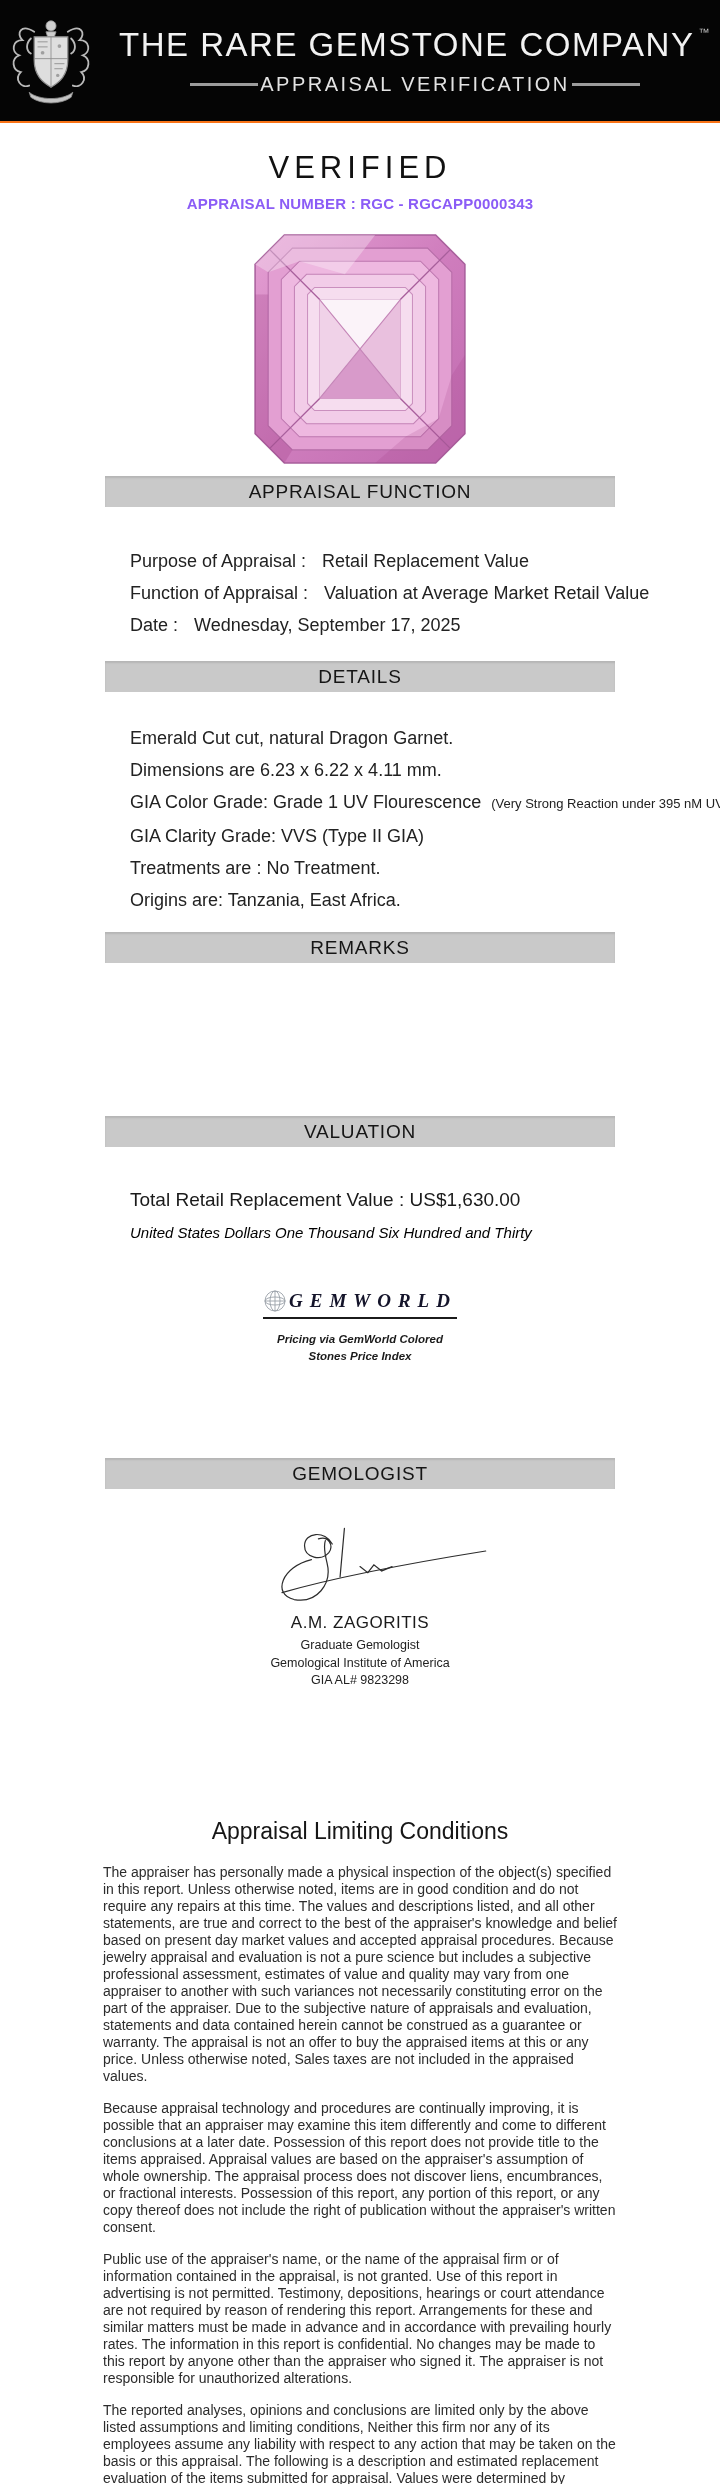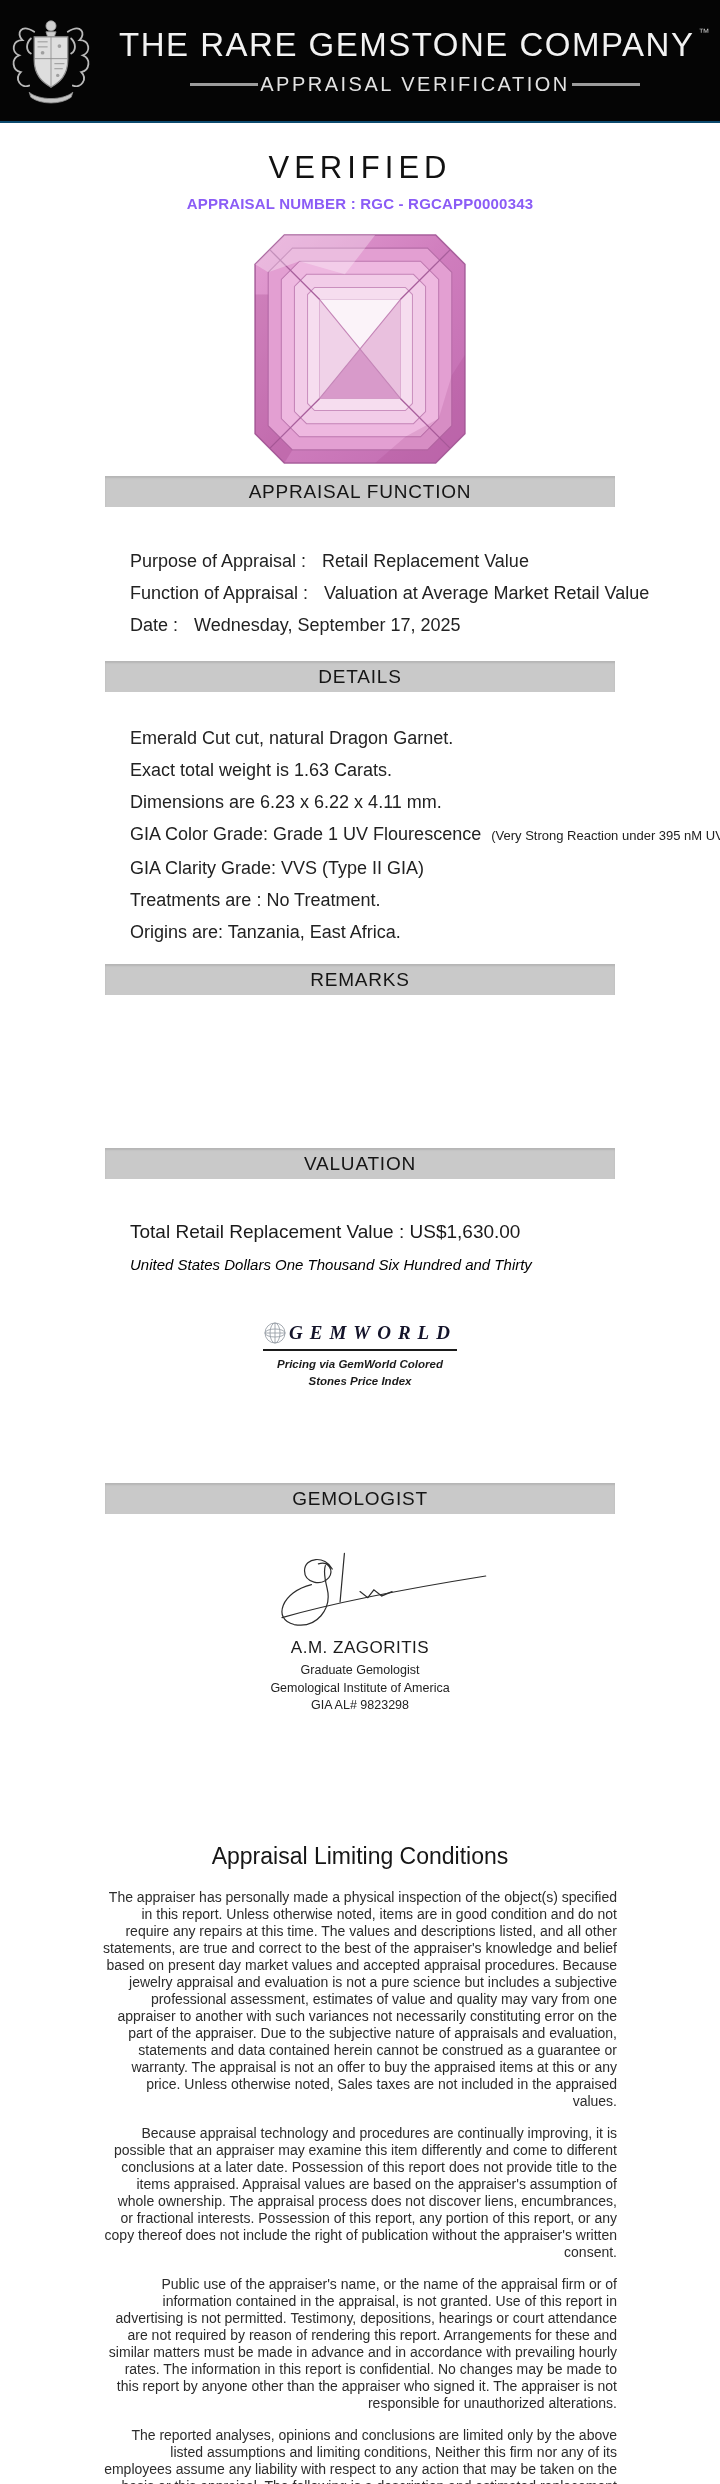--- a/index.html
+++ b/index.html
@@ -13,21 +13,21 @@
   }
 
   
   .header {
     background: #050505;
     height: 123px;
     display: flex;
     align-items: center;
     justify-content: center;
     gap: 26px;
-    border-bottom: 2px solid #0c4a6e;
+    border-bottom: 2px solid #f97316;
   }
   .crest { width: 84px; height: 96px; flex: 0 0 auto; margin-top: 2px; }
   .title-block { text-align: center; }
   .company-name {
     color: #f2f2f2;
     font-size: 33px;
     font-weight: 400;
     letter-spacing: 1.5px;
     white-space: nowrap;
   }
@@ -122,21 +122,21 @@
   }
   .gemworld-name {
     font-family: "Liberation Serif", serif;
     font-size: 19px;
     font-weight: 700;
     letter-spacing: 7px;
     color: #14142a;
     white-space: nowrap;
   }
   .gemworld-caption {
-    margin-top: 5px;
+    margin-top: 12px;
     font-size: 11.5px;
     font-weight: 700;
     line-height: 1.45;
     color: #1b1b1b;
   }
 
   .gemologist-gap { height: 86px; }
 
   
   .signature-wrap { margin-top: 36px; text-align: center; }
@@ -149,21 +149,21 @@
     text-align: center;
     font-size: 23px;
     font-weight: 400;
     color: #161616;
   }
   .conditions-body { width: 514px; margin: 0 auto; padding-bottom: 90px; }
   .conditions-body p {
     margin-top: 15px;
     font-size: 14px;
     line-height: 17px;
-    text-align: right;
+    text-align: left;
     color: #2c2c2c;
   }
   .conditions-body p:first-of-type { margin-top: 19px; }
 </style>
 </head>
 <body>
 
 <div class="header">
   <svg class="crest" viewBox="0 0 100 112" aria-hidden="true">
 
@@ -258,21 +258,20 @@
     <span class="label">Function of Appraisal :</span><span class="value">Valuation at Average Market Retail Value</span>
   </div>
   <div class="func-row">
     <span class="label">Date :</span><span class="value">Wednesday, September 17, 2025</span>
   </div>
 </div>
 
 <div class="section-bar">DETAILS</div>
 <div class="content-col details-lines">
   <div class="detail-line">Emerald Cut cut, natural Dragon Garnet.</div>
-  <div class="detail-line">Exact total weight is 1.63 Carats.</div>
   <div class="detail-line">Dimensions are 6.23 x 6.22 x 4.11 mm.</div>
   <div class="detail-line">
     <span>GIA Color Grade: Grade 1 UV Flourescence</span><span class="detail-note">(Very Strong Reaction under 395 nM UV)</span>
   </div>
   <div class="detail-line">GIA Clarity Grade: VVS (Type II GIA)</div>
   <div class="detail-line">Treatments are : No Treatment.</div>
   <div class="detail-line">Origins are: Tanzania, East Africa.</div>
 </div>
 
 <div class="section-bar">REMARKS</div>

